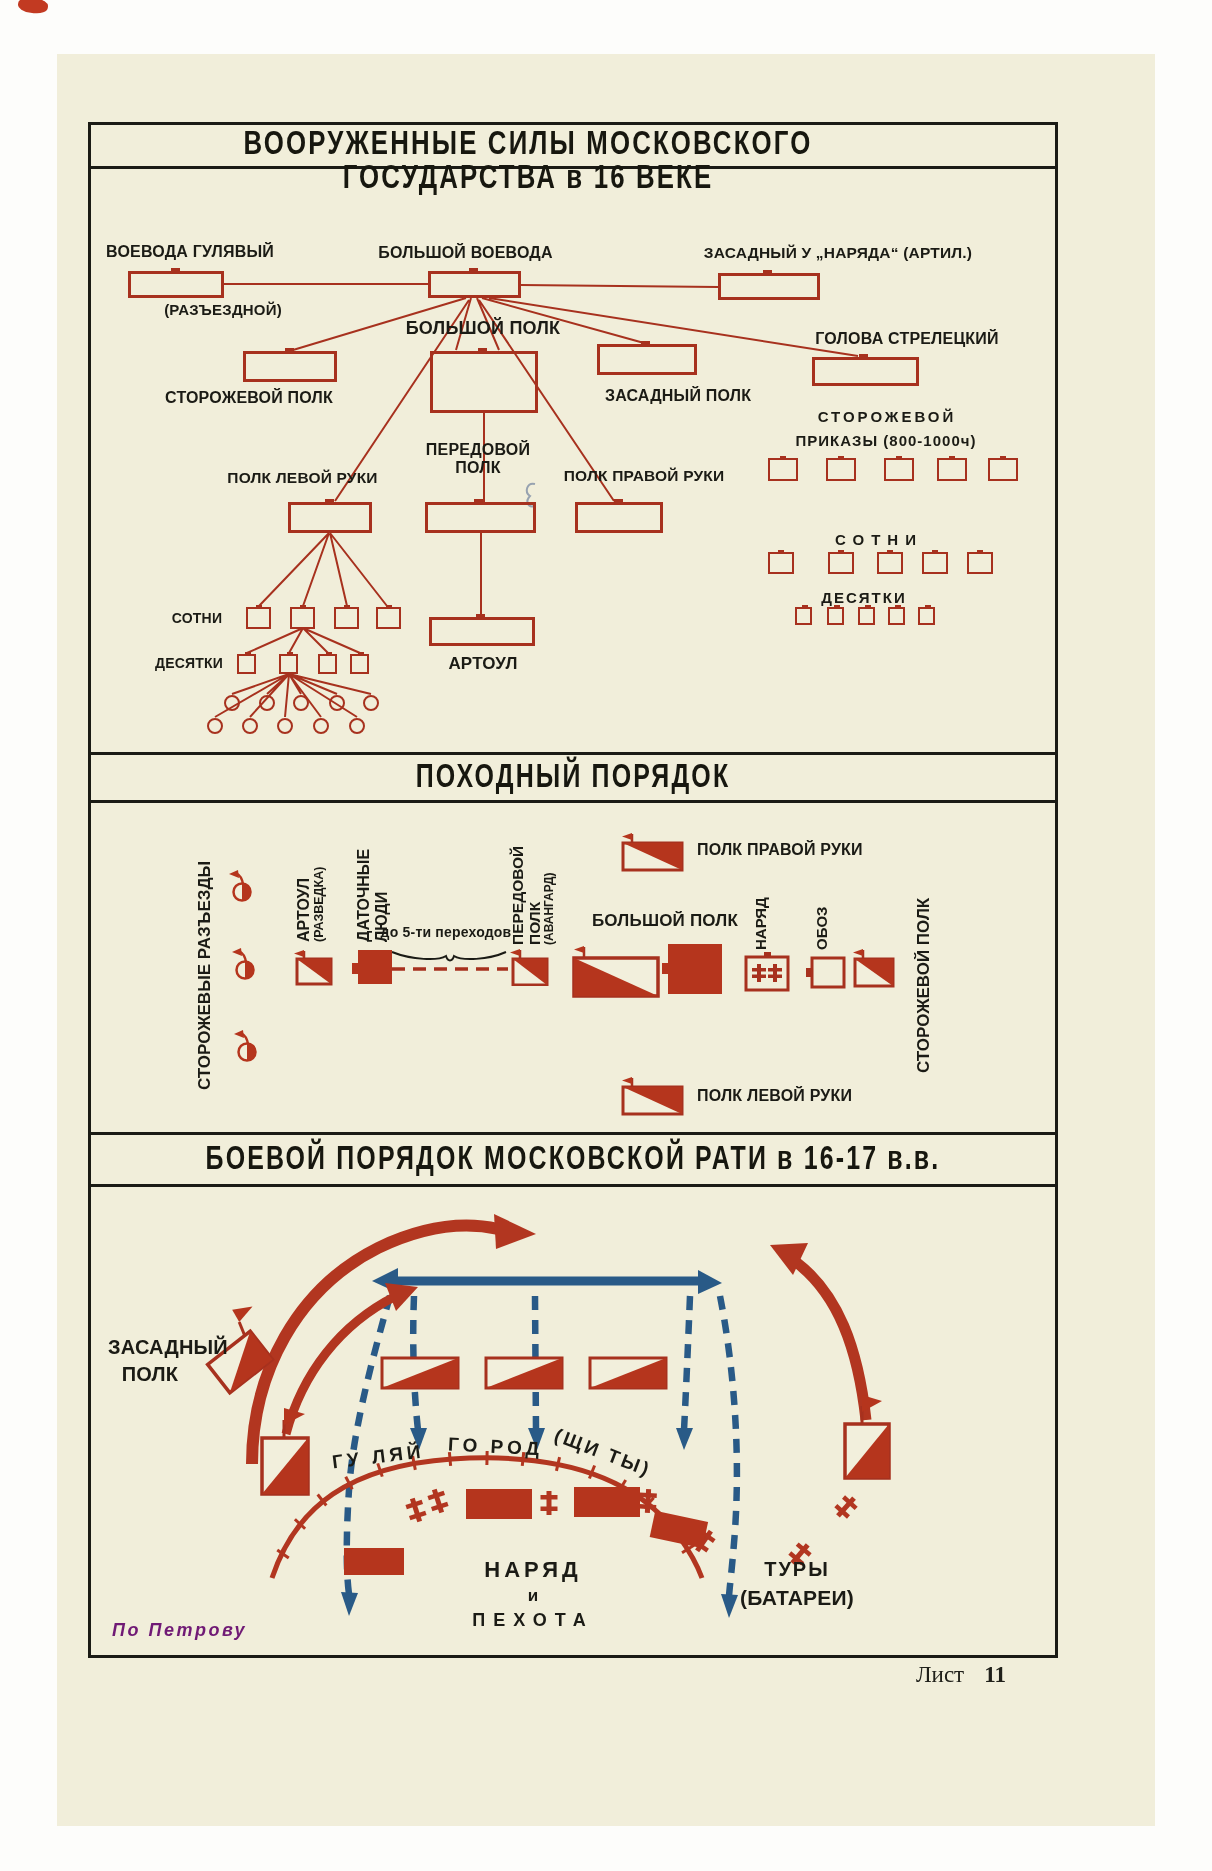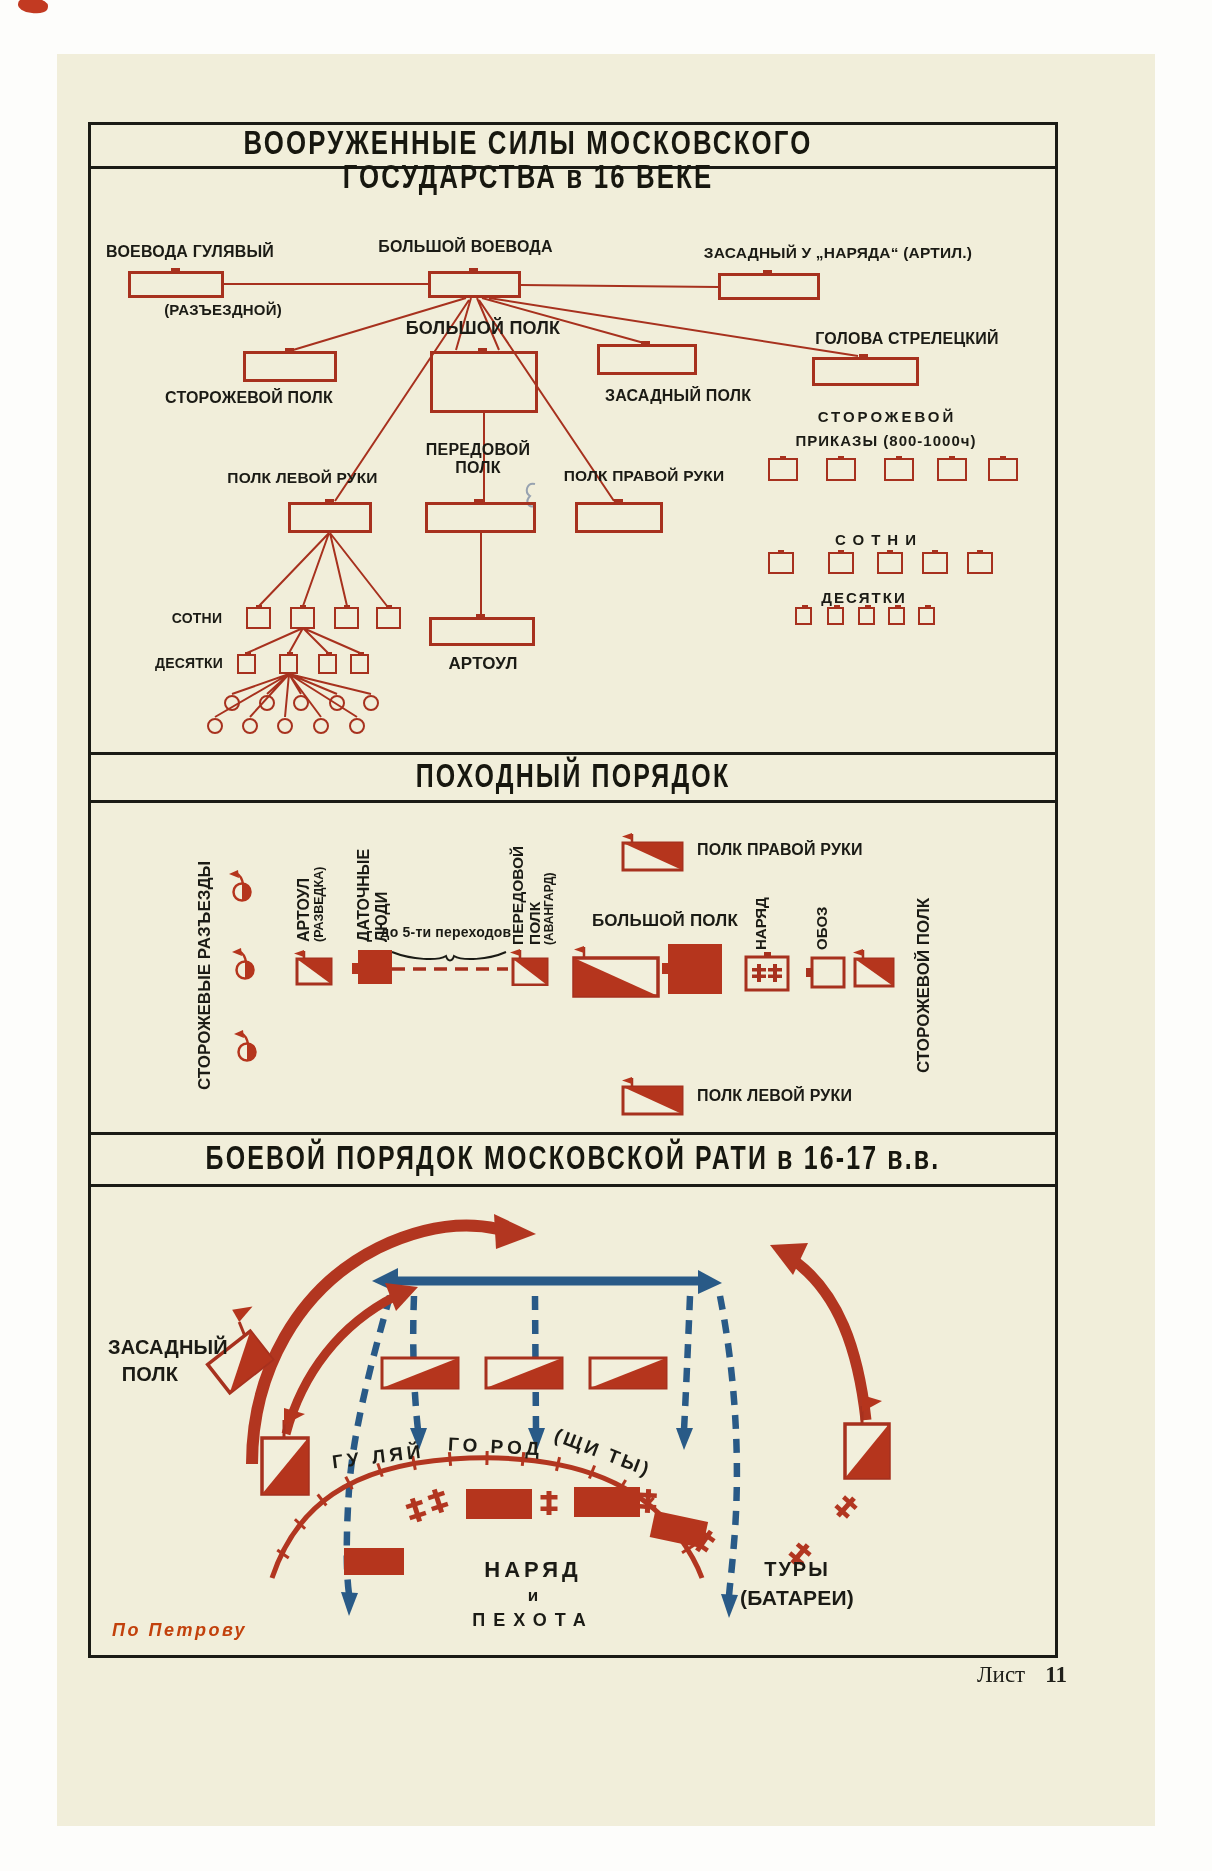--- a/index.html
+++ b/index.html
@@ -17,21 +17,21 @@
   .ubox::after{content:"";position:absolute;top:-4px;left:38%;width:6px;height:4px;background:#a7311e;}
   .circ{position:absolute;width:16px;height:16px;border:2.5px solid #a7311e;border-radius:50%;box-sizing:border-box;}
   .vlab{position:absolute;display:flex;flex-direction:column;justify-content:center;transform:rotate(-90deg);
         font-weight:bold;color:#1b1b15;text-align:left;line-height:1.1;white-space:nowrap;}
   .vlab span{display:block;}
   .sym{position:absolute;}
   .solidsq{position:absolute;background:#b5351d;}
   .solidsq::before{content:"";position:absolute;left:-6px;top:38%;width:6px;height:11px;background:#b5351d;}
   .lay{position:absolute;left:0;top:0;pointer-events:none;}
   .blob{position:absolute;left:18px;top:-2px;width:30px;height:15px;background:#c23a22;border-radius:45%;transform:rotate(7deg);}
-  .credit{position:absolute;font-style:italic;font-weight:bold;letter-spacing:2.5px;color:#c2410c;}
+  .credit{position:absolute;font-style:italic;font-weight:bold;letter-spacing:2.5px;color:#701a75;}
   .sheet{position:absolute;font-family:"Liberation Serif",serif;color:#20201a;}
   .sheet .num{margin-left:20px;font-weight:bold;}
 </style>
 </head>
 <body>
 
 <div class="canvas">
   <div class="blob"></div>
   <div class="paper"></div>
   <div class="frame"></div>
@@ -181,21 +181,21 @@
       <polygon points="862,1395 882,1401 862,1412" fill="#b5351d"></polygon>
     </g>
   </svg>
 
   <div class="stitle" style="left:88px;top:130px;width:880px;font-size:30px">ВООРУЖЕННЫЕ СИЛЫ МОСКОВСКОГО ГОСУДАРСТВА в 16 ВЕКЕ</div>
   <div class="stitle" style="left:88px;top:762px;width:970px;font-size:29px">ПОХОДНЫЙ ПОРЯДОК</div>
   <div class="stitle" style="left:88px;top:1144px;width:970px;font-size:29px">БОЕВОЙ ПОРЯДОК МОСКОВСКОЙ РАТИ  в  16-17 в.в.</div>
 
   <div class="lab" style="left:100px;top:243px;width:180px;font-size:16px">ВОЕВОДА ГУЛЯВЫЙ</div>
   <div class="lab" style="left:148px;top:302px;width:150px;font-size:15px">(РАЗЪЕЗДНОЙ)</div>
-  <div class="lab" style="left:368px;top:238px;width:195px;font-size:16px">БОЛЬШОЙ ВОЕВОДА</div>
+  <div class="lab" style="left:368px;top:244px;width:195px;font-size:16px">БОЛЬШОЙ ВОЕВОДА</div>
   <div class="lab" style="left:688px;top:244px;width:300px;font-size:15.5px">ЗАСАДНЫЙ У „НАРЯДА“ (АРТИЛ.)</div>
   <div class="lab" style="left:393px;top:318px;width:180px;font-size:18px">БОЛЬШОЙ ПОЛК</div>
   <div class="lab" style="left:158px;top:389px;width:182px;font-size:16px">СТОРОЖЕВОЙ ПОЛК</div>
   <div class="lab" style="left:588px;top:387px;width:180px;font-size:16px">ЗАСАДНЫЙ ПОЛК</div>
   <div class="lab" style="left:798px;top:330px;width:218px;font-size:16px">ГОЛОВА СТРЕЛЕЦКИЙ</div>
   <div class="lab" style="left:418px;top:441px;width:120px;font-size:16px">
     <span>ПЕРЕДОВОЙ</span><br>
     <span>ПОЛК</span>
   </div>
   <div class="lab" style="left:220px;top:469px;width:165px;font-size:15.5px">ПОЛК ЛЕВОЙ РУКИ</div>
@@ -382,16 +382,16 @@
   <div class="lab" style="left:448px;top:1436px;font-size:19px;letter-spacing:4px;transform:rotate(3deg)">ГО РОД</div>
   <div class="lab" style="left:552px;top:1442px;font-size:19px;letter-spacing:3px;transform:rotate(21deg)">(ЩИ ТЫ)</div>
 
   <div class="lab" style="left:463px;top:1558px;width:140px;font-size:22px;letter-spacing:4px">НАРЯД</div>
   <div class="lab" style="left:463px;top:1586px;width:140px;font-size:17px">и</div>
   <div class="lab" style="left:443px;top:1610px;width:180px;font-size:18px;letter-spacing:8px">ПЕХОТА</div>
   <div class="lab" style="left:735px;top:1558px;width:124px;font-size:20px;letter-spacing:2px">ТУРЫ</div>
   <div class="lab" style="left:713px;top:1586px;width:168px;font-size:21px">(БАТАРЕИ)</div>
 
   <div class="credit" style="left:112px;top:1620px;font-size:18px">По Петрову</div>
-  <div class="sheet" style="left:977px;top:1662px;font-size:23px">
+  <div class="sheet" style="left:916px;top:1662px;font-size:23px">
     <span>Лист</span><span class="num">11</span>
   </div>
 </div>
 
 </body></html>

